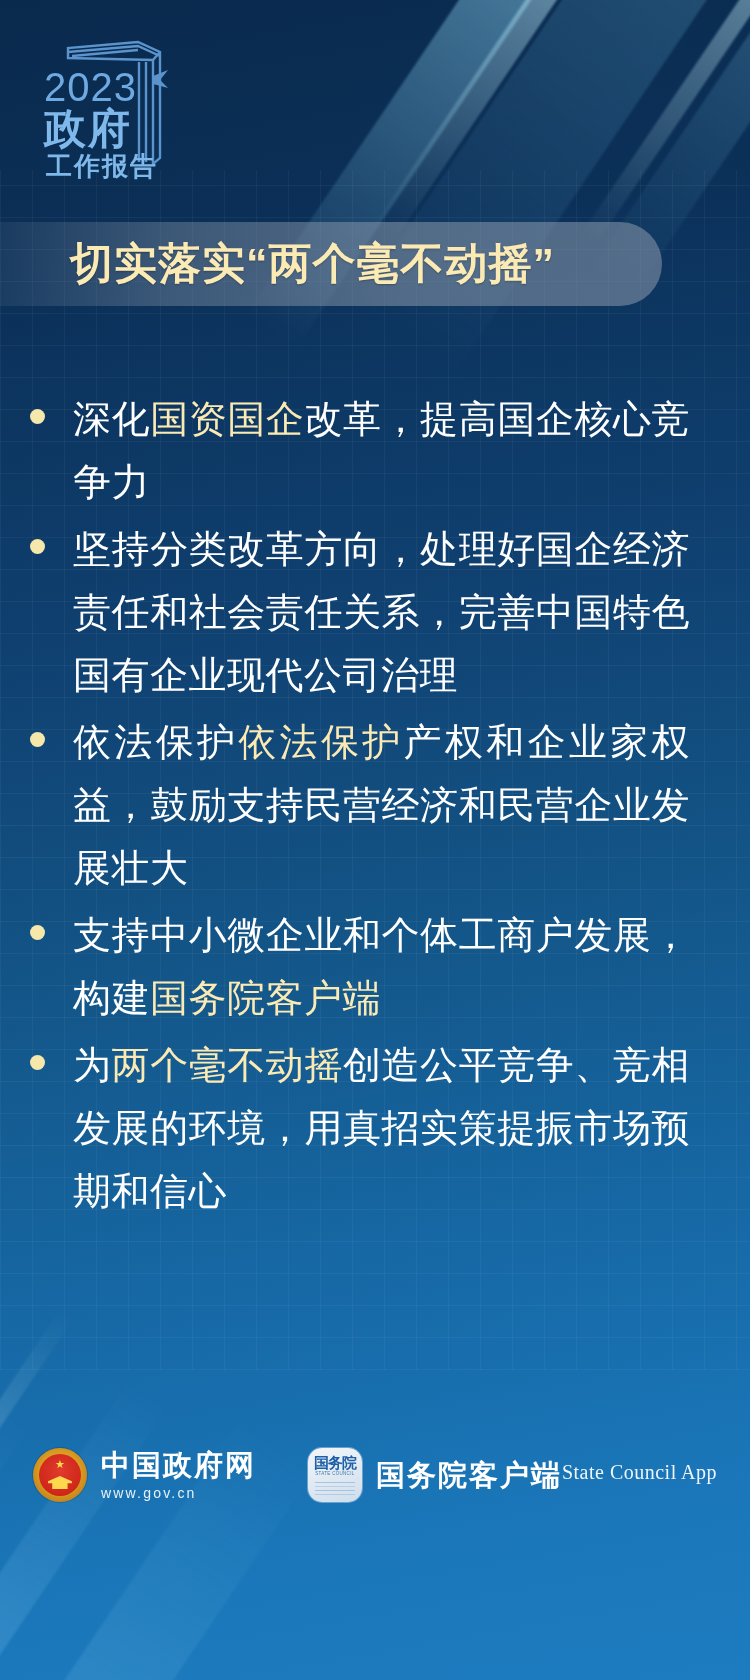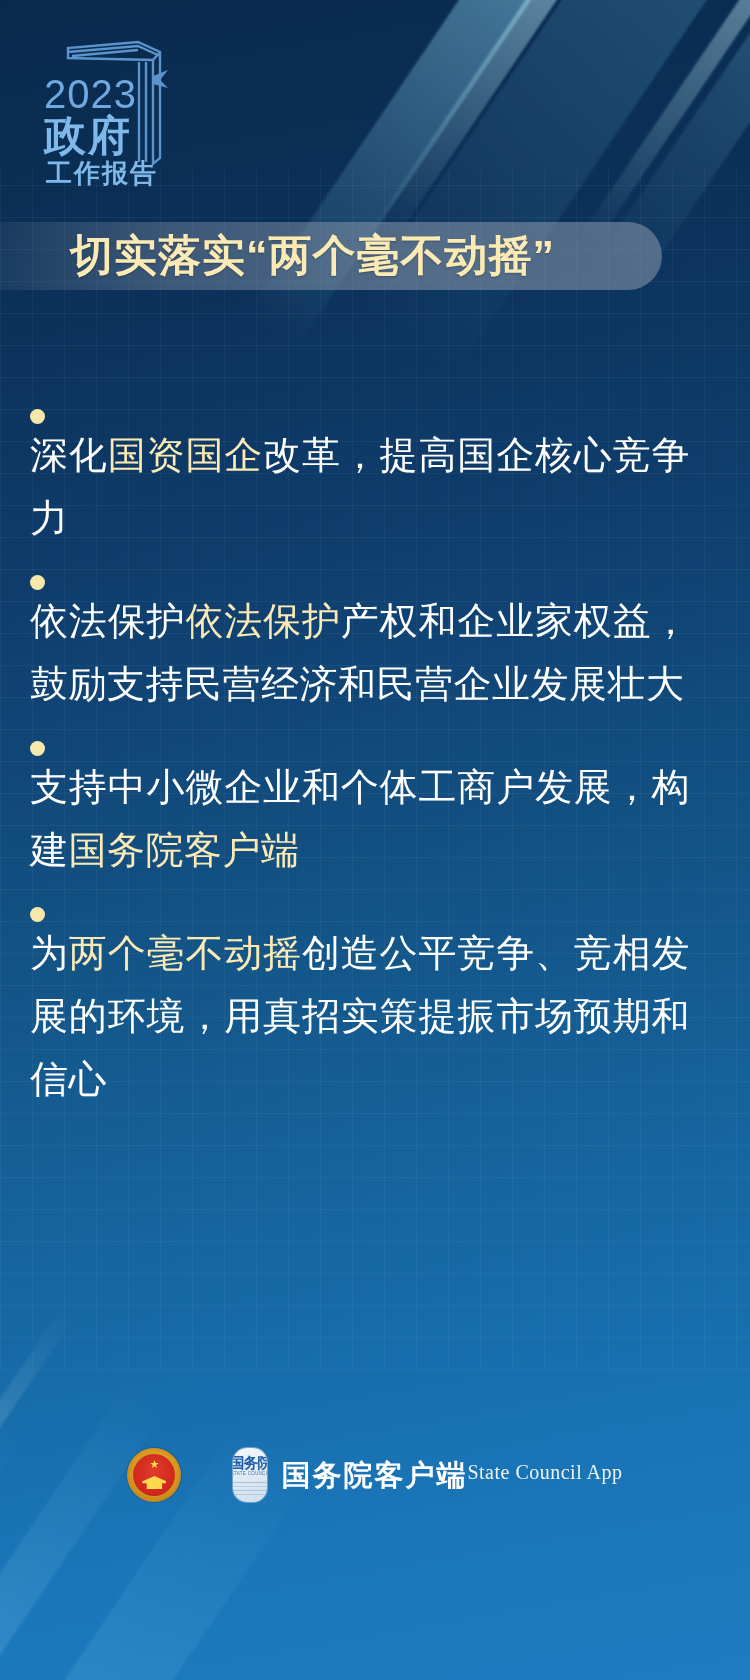--- a/index.html
+++ b/index.html
@@ -53,42 +53,42 @@
 
   
   .masthead {
     position:absolute; left:42px; top:40px;
     width:150px; height:140px;
   }
   .book-outline {
     position:absolute; left:18px; top:0; width:108px; height:128px;
   }
   .mast-text {
-    position:absolute; left:0; top:8px; width:150px; height:140px;
+    position:absolute; left:0; top:1px; width:150px; height:140px;
     display:flex; flex-direction:column; align-items:flex-start;
     color:#7fb4e6;
   }
   .mast-year {
     font-size:40px; line-height:40px; font-weight:400;
     letter-spacing:1px; margin-left:2px; margin-top:26px;
     color:#6fa9e2;
   }
   .mast-l1 {
     font-size:42px; line-height:44px; font-weight:700;
     letter-spacing:2px; margin-left:2px; color:#7fb8ea;
   }
   .mast-l2 {
     font-size:26px; line-height:30px; font-weight:700;
     letter-spacing:2px; margin-left:4px; color:#7fb8ea;text-align:center;
   }
 
   
   .title-banner {
     position:absolute; left:0; top:222px;
-    width:662px; height:68px;
+    width:662px; height:84px;
     background:linear-gradient(90deg, rgba(160,170,185,.10) 0%, rgba(150,162,178,.36) 26%, rgba(148,160,176,.50) 60%, rgba(146,158,175,.52) 100%);
     border-top-right-radius:44px;
     border-bottom-right-radius:44px;
     display:flex; align-items:center;
   }
   .title-text {
     margin-left:70px;
     font-size:43px;
     font-weight:700;
     color:#fbeab4;
@@ -99,21 +99,20 @@
 
   
   .list {
     position:absolute; left:30px; top:388px;
     width:660px;
   }
   .bullet-row {
     display:flex;
     align-items:flex-start;
     margin-bottom:4px;
-    flex-direction:column;
   }
   .dot {
     flex:0 0 auto;
     width:15px; height:15px;
     border-radius:50%;
     background:#f6e7ab;
     margin-top:21px;
     margin-right:28px;
   }
   .btext {
@@ -164,21 +163,21 @@
   .gov-cn {
     font-size:29px; font-weight:700; color:#ffffff; letter-spacing:2px;
     line-height:33px;
   }
   .gov-url {
     font-size:14px; color:#e7f2fb; letter-spacing:2.2px; margin-top:3px;
     font-weight:400;
   }
 
   .appicon {
-    width:34px; height:54px; border-radius:14px;
+    width:54px; height:54px; border-radius:14px;
     background:linear-gradient(160deg, #f2f6fa 0%, #dfe9f2 55%, #cfdded 100%);
     position:relative; overflow:hidden;
     display:flex; flex-direction:column; align-items:center;
     box-shadow:0 0 0 1px rgba(255,255,255,.35);
   }
   .appicon-cn {
     margin-top:7px;
     font-size:15px; font-weight:700; color:#1f5fa8; letter-spacing:-1px;
     line-height:15px; white-space:nowrap;
   }
@@ -249,20 +248,24 @@
     <div class="title-text">切实落实“两个毫不动摇”</div>
   </div>
 
   <div class="list" id="bullet-list">
       <div class="bullet-row">
         <span class="dot"></span>
         <div class="btext"><span>深化</span><span class="hl">国资国企</span><span>改革，提高国企核心竞争力</span></div>
       </div>
       <div class="bullet-row">
         <span class="dot"></span>
+        <div class="btext"><span>坚持分类改革方向，处理好国企经济责任和社会责任关系，完善中国特色国有企业现代公司治理</span></div>
+      </div>
+      <div class="bullet-row">
+        <span class="dot"></span>
         <div class="btext"><span>依法保护</span><span class="hl">依法保护</span><span>产权和企业家权益，鼓励支持民营经济和民营企业发展壮大</span></div>
       </div>
       <div class="bullet-row">
         <span class="dot"></span>
         <div class="btext"><span>支持中小微企业和个体工商户发展，构建</span><span class="hl">国务院客户端</span></div>
       </div>
       <div class="bullet-row">
         <span class="dot"></span>
         <div class="btext"><span>为</span><span class="hl">两个毫不动摇</span><span>创造公平竞争、竞相发展的环境，用真招实策提振市场预期和信心</span></div>
       </div>
@@ -270,20 +273,24 @@
 
   <div class="footer">
 
     <div class="logo-block">
       <div class="emblem">
         <div class="emblem-inner">
           <span class="emblem-star">★</span>
           <span class="emblem-gate"></span>
         </div>
       </div>
+      <div class="gov-txt">
+        <div class="gov-cn">中国政府网</div>
+        <div class="gov-url">www.gov.cn</div>
+      </div>
     </div>
 
     <div class="logo-block">
       <div class="appicon">
         <div class="appicon-cn">国务院</div>
         <div class="appicon-en">STATE COUNCIL</div>
         <div class="appicon-bld"></div>
       </div>
       <div class="sc-txt">
         <div class="sc-cn">国务院客户端</div>

